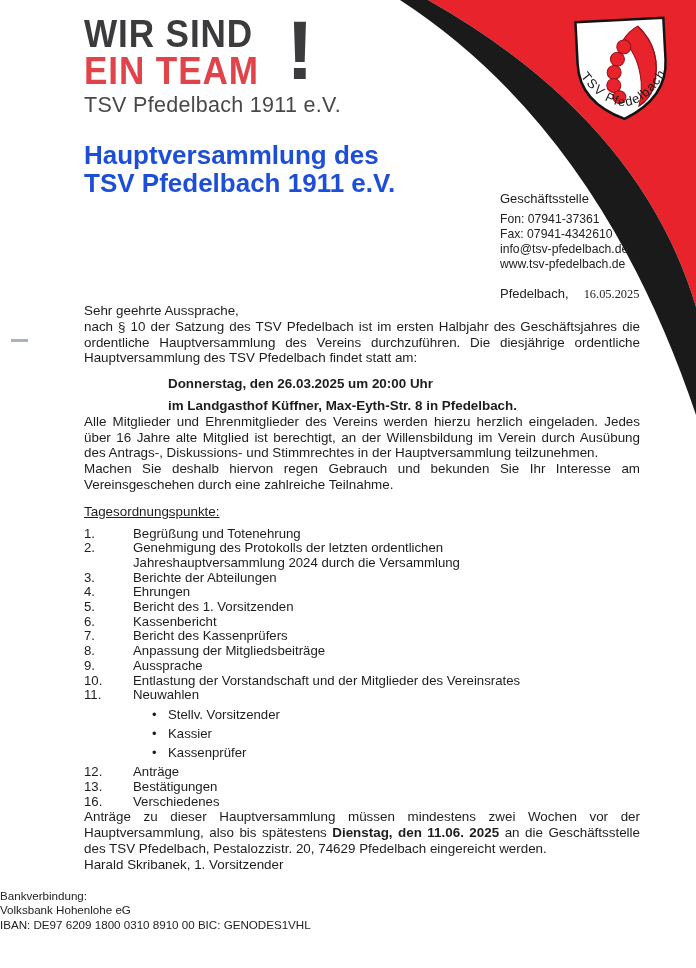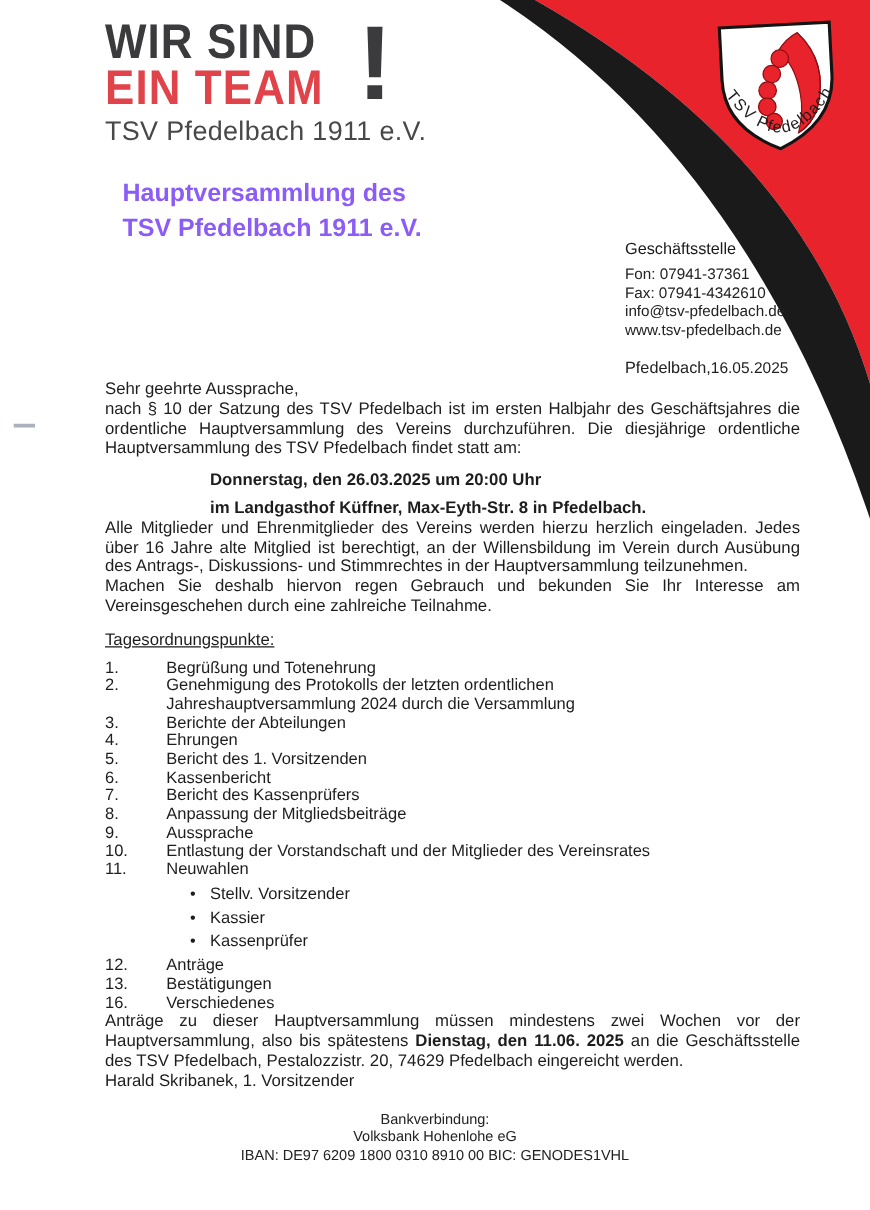--- a/index.html
+++ b/index.html
@@ -20,48 +20,48 @@
   
   .logo{position:absolute;left:84px;top:14px;width:260px;}
   .logo-line1{font-size:39px;font-weight:800;letter-spacing:1px;color:#3b3a3c;
               transform:scaleX(.9);transform-origin:left;line-height:40px;}
   .logo-line2{font-size:39px;font-weight:800;letter-spacing:1px;color:#e0444a;
               transform:scaleX(.9);transform-origin:left;line-height:38px;margin-top:-2px;}
   .logo-bang{position:absolute;left:202px;top:-6px;font-size:84px;font-weight:800;color:#3b3a3c;line-height:84px;}
   .logo-sub{font-size:21.5px;color:#48484a;margin-top:3px;letter-spacing:.3px;}
 
   
-  .title{position:absolute;left:98px;top:141px;font-size:20px;font-weight:bold;line-height:28px;color:#8b5cf6;}
+  .title{position:absolute;left:84px;top:141px;font-size:26px;font-weight:bold;line-height:28px;color:#1d4ed8;}
 
   
   .office{position:absolute;left:500px;top:191px;width:180px;font-size:12.2px;line-height:15px;color:#222;}
   .office-heading{font-weight:normal;font-size:13px;margin-bottom:6px;color:#1a1a1a;}
   .office-dateline{margin-top:14px;font-size:13px;}
-  .office-date{font-size:12.4px;margin-left:0;}
+  .office-date{font-size:12.4px;margin-left:15px;font-family:Liberation Serif, serif;}
 
   
   .main{position:absolute;left:84px;top:303px;width:556px;font-size:13.4px;line-height:15.8px;}
   .main p{margin:0;}
   .p-just{text-align:justify;}
   .p-intro{margin-top:15px;}
   .meeting{margin-top:10px;padding-left:84px;font-weight:bold;}
   .meeting-line2{margin-top:6px;}
   .p-invite{margin-top:8px;}
   .p-appeal{margin-top:9px;}
   .agenda-heading{margin-top:11px;text-decoration:underline;}
   .agenda{margin-top:7px;font-size:13.2px;line-height:14.7px;}
   .agenda-row{display:grid;grid-template-columns:49px 1fr;}
   .agenda-row.bullet{grid-template-columns:16px 1fr;padding-left:68px;margin:4.5px 0;}
   .agenda-row .dot{font-size:13px;}
   .p-deadline{margin-top:15px;}
   .bold{font-weight:bold;}
   .signature{margin-top:13px;}
 
   
-  .footer{position:absolute;left:0;right:0;top:889px;text-align:center;
+  .footer{position:absolute;left:0;right:0;top:889px;
           font-size:11.6px;line-height:14.4px;color:#222;}
 </style>
 </head>
 <body>
 
 <div class="page">
 
   <svg class="corner-svg" viewBox="0 0 300 450">
     <path d="M 32 0 L 300 0 L 300 307 Q 244 120 32 0 Z" fill="#e8232b"></path>
     <path d="M 4 0 Q 204 130 300 415 L 300 307 Q 244 120 32 0 Z" fill="#1a1a1a"></path>

